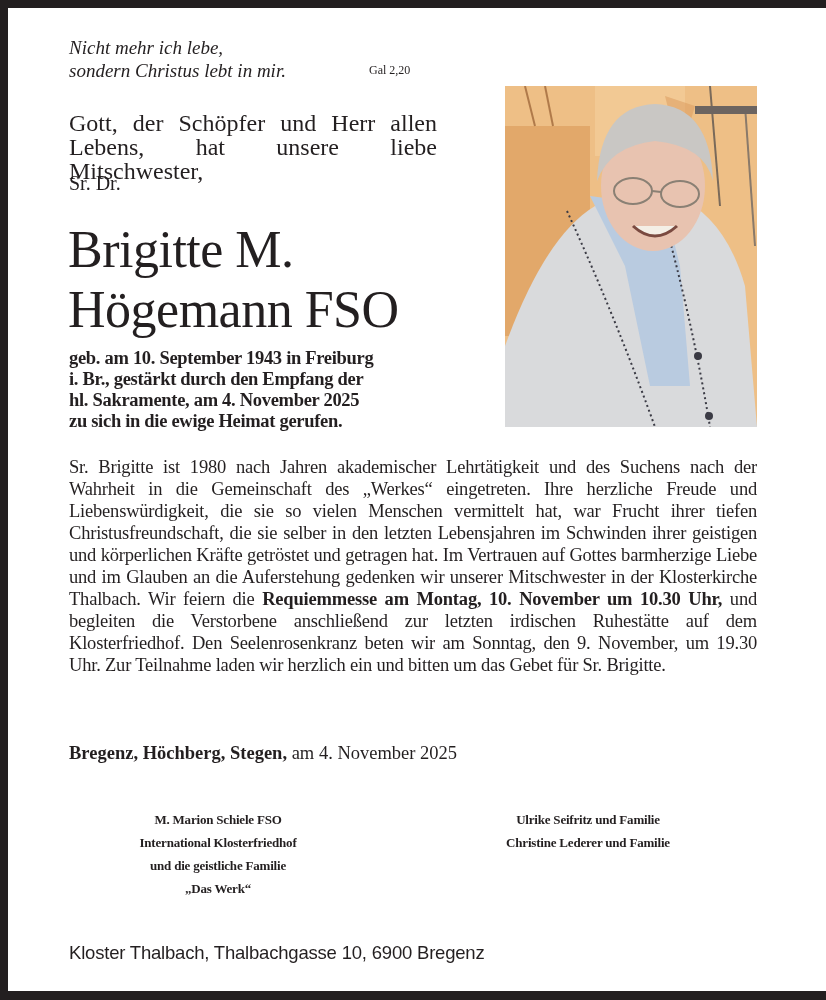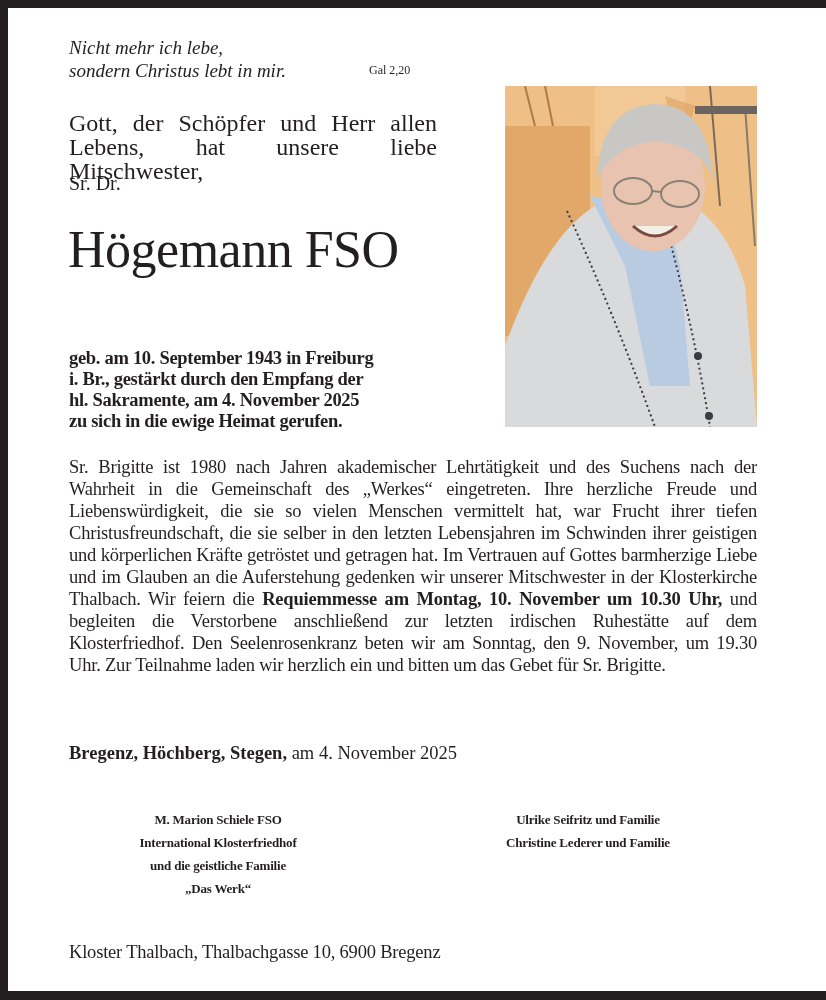--- a/index.html
+++ b/index.html
@@ -88,21 +88,21 @@
     font-weight: bold;
     font-size: 13px;
     line-height: 23px;
     text-align: center;
     letter-spacing: -0.2px;
   }
   .sign-left { left: 50px; top: 800px; width: 320px; }
   .sign-right { left: 420px; top: 800px; width: 320px; }
   .address {
     left: 61px; top: 934px;
-    font-family: Liberation Serif, serif;
+    font-family: Liberation Sans, sans-serif;
     font-size: 18.5px;
     letter-spacing: -0.2px;
   }
   .line { display: block; white-space: nowrap; }
 </style>
 </head>
 <body>
 
 <div class="page">
 
@@ -110,20 +110,21 @@
     <span class="line">Nicht mehr ich lebe,</span>
     <span class="line">sondern Christus lebt in mir.</span>
   </div>
   <div class="abs ref">Gal 2,20</div>
 
   <div class="abs intro">Gott, der Schöpfer und Herr allen Lebens, hat unsere liebe Mitschwester,</div>
 
   <div class="abs title-pre">Sr. Dr.</div>
 
   <div class="abs name">
+    <span class="line">Brigitte M.</span>
     <span class="line">Högemann FSO</span>
   </div>
 
   <div class="abs birth">
     <span class="line">geb. am 10. September 1943 in Freiburg</span>
     <span class="line">i. Br., gestärkt durch den Empfang der</span>
     <span class="line">hl. Sakramente, am 4. November 2025</span>
     <span class="line">zu sich in die ewige Heimat gerufen.</span>
   </div>
 

